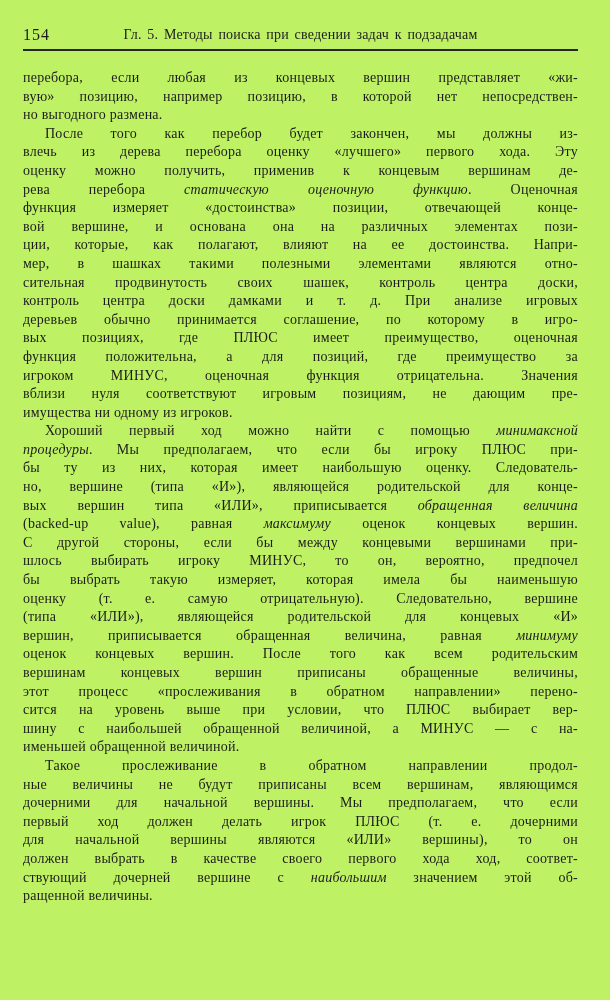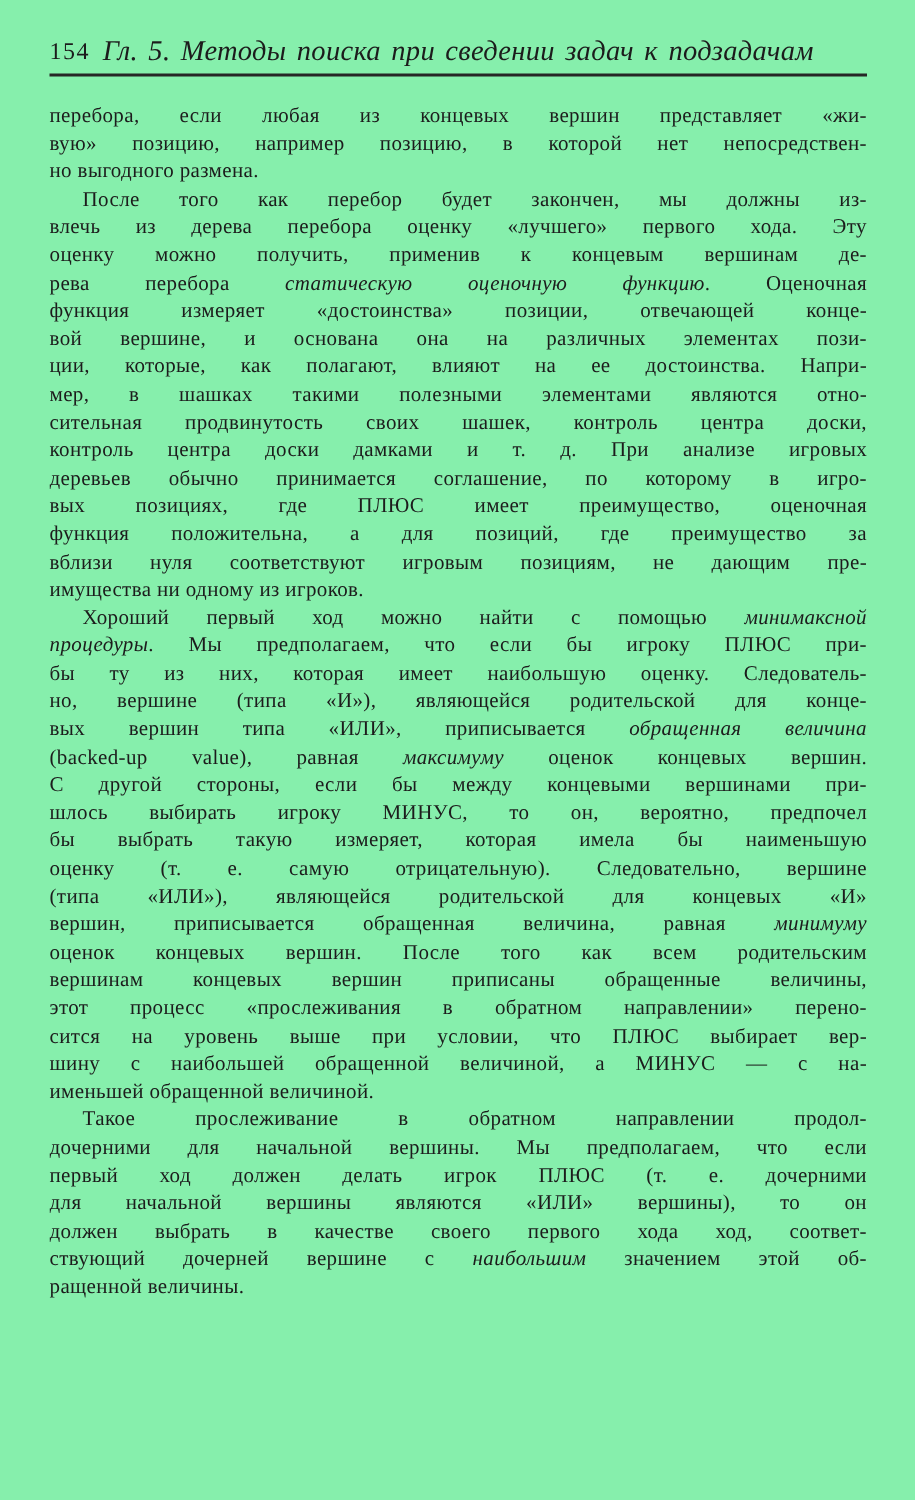--- a/index.html
+++ b/index.html
@@ -5,45 +5,44 @@
   html, body {
     margin: 0;
     padding: 0;
     background: #e9e9e7;
   }
   .page {
     position: relative;
     width: 610px;
     height: 1000px;
     margin: 0 auto;
-    background: #86efac;
+    background: #bef264;
     color: #1c1c1c;
     font-family: "Liberation Serif", serif;
     overflow: hidden;
     box-sizing: border-box;
-    padding: 26px 32px 0 33px;
+    padding: 26px 32px 0 23px;
   }
   .page-header {
     position: relative;
     height: 20px;
     font-size: 16px;
     line-height: 18px;
   }
   .page-number {
     position: absolute;
     left: 0;
     top: 0;
     font-weight: 400;
     letter-spacing: 1px;
   }
   .running-title {
     display: block;
     text-align: center;
-    font-style: italic;
-    font-size: 19px;
+    font-size: 14px;
     letter-spacing: 0.2px;
     word-spacing: 2px;
   }
   .header-rule {
     border: none;
     border-top: 2px solid #262626;
     margin: 3px 0 0 0;
   }
   .page-body {
     margin-top: 18px;
@@ -87,20 +86,21 @@
       <div class="text-line"><span>рева перебора </span><span class="it">статическую оценочную функцию</span><span>. Оценочная</span></div>
       <div class="text-line"><span>функция измеряет «достоинства» позиции, отвечающей конце-</span></div>
       <div class="text-line"><span>вой вершине, и основана она на различных элементах пози-</span></div>
       <div class="text-line"><span>ции, которые, как полагают, влияют на ее достоинства. Напри-</span></div>
       <div class="text-line"><span>мер, в шашках такими полезными элементами являются отно-</span></div>
       <div class="text-line"><span>сительная продвинутость своих шашек, контроль центра доски,</span></div>
       <div class="text-line"><span>контроль центра доски дамками и т. д. При анализе игровых</span></div>
       <div class="text-line"><span>деревьев обычно принимается соглашение, по которому в игро-</span></div>
       <div class="text-line"><span>вых позициях, где ПЛЮС имеет преимущество, оценочная</span></div>
       <div class="text-line"><span>функция положительна, а для позиций, где преимущество за</span></div>
+      <div class="text-line"><span>игроком МИНУС, оценочная функция отрицательна. Значения</span></div>
       <div class="text-line"><span>вблизи нуля соответствуют игровым позициям, не дающим пре-</span></div>
       <div class="text-line end"><span>имущества ни одному из игроков.</span></div>
       <div class="text-line indent"><span>Хороший первый ход можно найти с помощью </span><span class="it">минимаксной</span></div>
       <div class="text-line"><span class="it">процедуры</span><span>. Мы предполагаем, что если бы игроку ПЛЮС при-</span></div>
       <div class="text-line"><span>бы ту из них, которая имеет наибольшую оценку. Следователь-</span></div>
       <div class="text-line"><span>но, вершине (типа «И»), являющейся родительской для конце-</span></div>
       <div class="text-line"><span>вых вершин типа «ИЛИ», приписывается </span><span class="it">обращенная величина</span></div>
       <div class="text-line"><span>(backed-up value), равная </span><span class="it">максимуму</span><span> оценок концевых вершин.</span></div>
       <div class="text-line"><span>С другой стороны, если бы между концевыми вершинами при-</span></div>
       <div class="text-line"><span>шлось выбирать игроку МИНУС, то он, вероятно, предпочел</span></div>
@@ -108,20 +108,21 @@
       <div class="text-line"><span>оценку (т. е. самую отрицательную). Следовательно, вершине</span></div>
       <div class="text-line"><span>(типа «ИЛИ»), являющейся родительской для концевых «И»</span></div>
       <div class="text-line"><span>вершин, приписывается обращенная величина, равная </span><span class="it">минимуму</span></div>
       <div class="text-line"><span>оценок концевых вершин. После того как всем родительским</span></div>
       <div class="text-line"><span>вершинам концевых вершин приписаны обращенные величины,</span></div>
       <div class="text-line"><span>этот процесс «прослеживания в обратном направлении» перено-</span></div>
       <div class="text-line"><span>сится на уровень выше при условии, что ПЛЮС выбирает вер-</span></div>
       <div class="text-line"><span>шину с наибольшей обращенной величиной, а МИНУС — с на-</span></div>
       <div class="text-line end"><span>именьшей обращенной величиной.</span></div>
       <div class="text-line indent"><span>Такое прослеживание в обратном направлении продол-</span></div>
+      <div class="text-line"><span>ные величины не будут приписаны всем вершинам, являющимся</span></div>
       <div class="text-line"><span>дочерними для начальной вершины. Мы предполагаем, что если</span></div>
       <div class="text-line"><span>первый ход должен делать игрок ПЛЮС (т. е. дочерними</span></div>
       <div class="text-line"><span>для начальной вершины являются «ИЛИ» вершины), то он</span></div>
       <div class="text-line"><span>должен выбрать в качестве своего первого хода ход, соответ-</span></div>
       <div class="text-line"><span>ствующий дочерней вершине с </span><span class="it">наибольшим</span><span> значением этой об-</span></div>
       <div class="text-line end"><span>ращенной величины.</span></div>
     </main>
 </div>
 
 </body></html>

